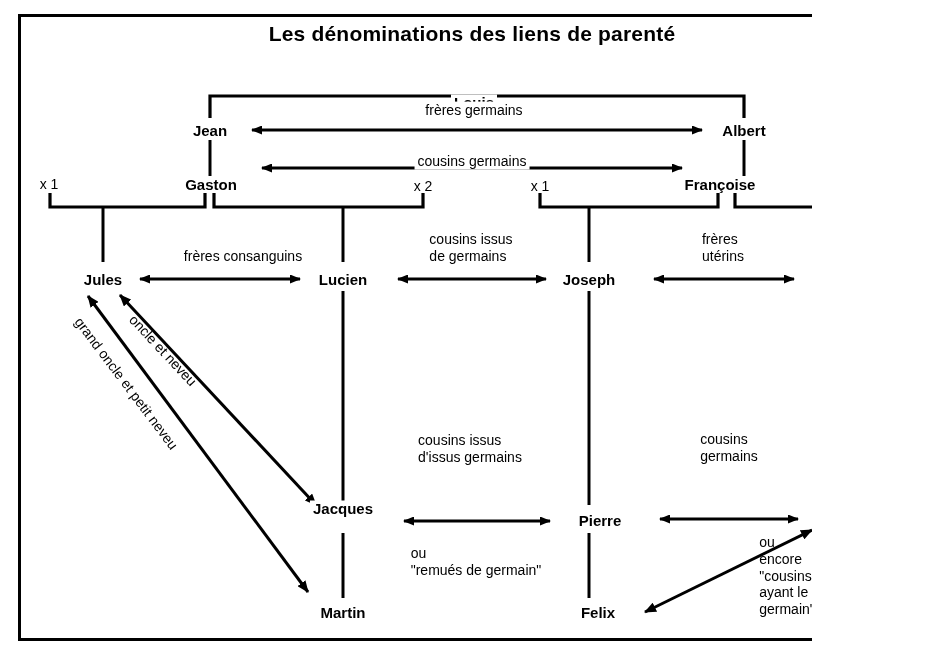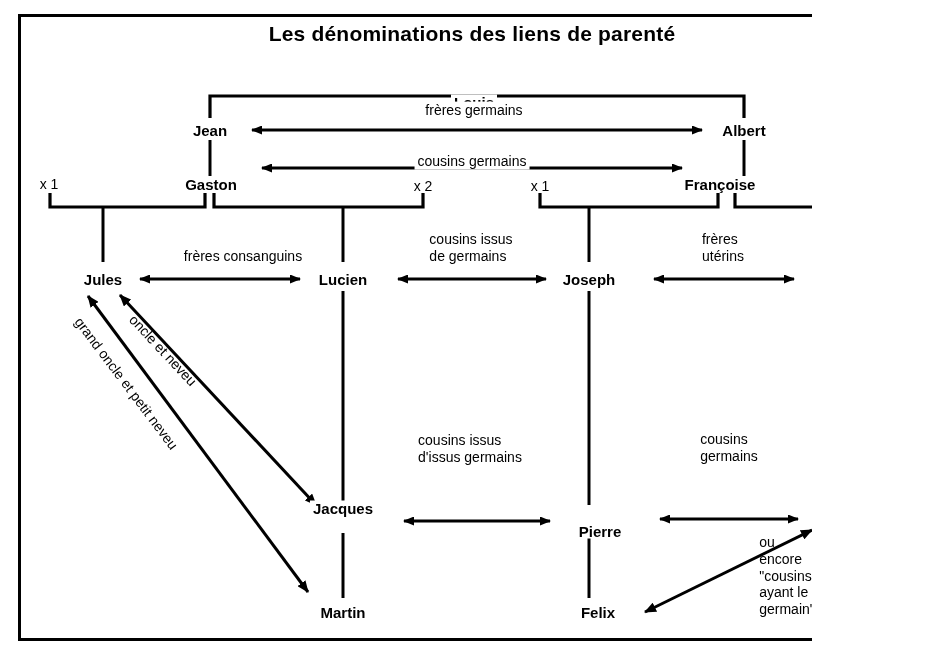--- a/index.html
+++ b/index.html
@@ -171,21 +171,21 @@
 
   <div class="node" style="left:211px; top:184px;">Gaston</div>
   <div class="node" style="left:720px; top:184px;">Françoise</div>
 
   <div class="node" style="left:103px; top:279px;">Jules</div>
   <div class="node" style="left:343px; top:279px;">Lucien</div>
   <div class="node" style="left:589px; top:279px;">Joseph</div>
   <div class="node" style="left:838px; top:279px;">Denis</div>
 
   <div class="node" style="left:343px; top:508px;">Jacques</div>
-  <div class="node" style="left:600px; top:531px;">Pierre</div>
+  <div class="node" style="left:600px; top:520px;">Pierre</div>
   <div class="node" style="left:838px; top:518px;">Gilbert</div>
 
   <div class="node" style="left:343px; top:612px;">Martin</div>
   <div class="node" style="left:598px; top:612px;">Felix</div>
 
   <div class="marker" style="left:49px; top:184px;">x 1</div>
   <div class="marker" style="left:423px; top:186px;">x 2</div>
   <div class="marker" style="left:540px; top:186px;">x 1</div>
   <div class="marker" style="left:879px; top:184px;">x 2</div>
 
@@ -202,20 +202,24 @@
   <div class="rel multi" style="left:723px; top:248px;">
     <span class="blk">frères</span>
     <span class="blk">utérins</span>
   </div>
 
   <div class="rel multi" style="left:470px; top:449px;">
     <span class="blk">cousins issus</span>
     <span class="blk">d'issus germains</span>
   </div>
 
+  <div class="rel multi" style="left:476px; top:562px;">
+    <span class="blk">ou</span>
+    <span class="blk">"remués de germain"</span>
+  </div>
 
   <div class="rel multi" style="left:729px; top:448px;">
     <span class="blk">cousins</span>
     <span class="blk">germains</span>
   </div>
 
   <div class="rel multi" style="left:787px; top:576px; background:transparent;">
     <span class="blk">ou encore</span>
     <span class="blk">"cousins ayant le germain"</span>
   </div>

